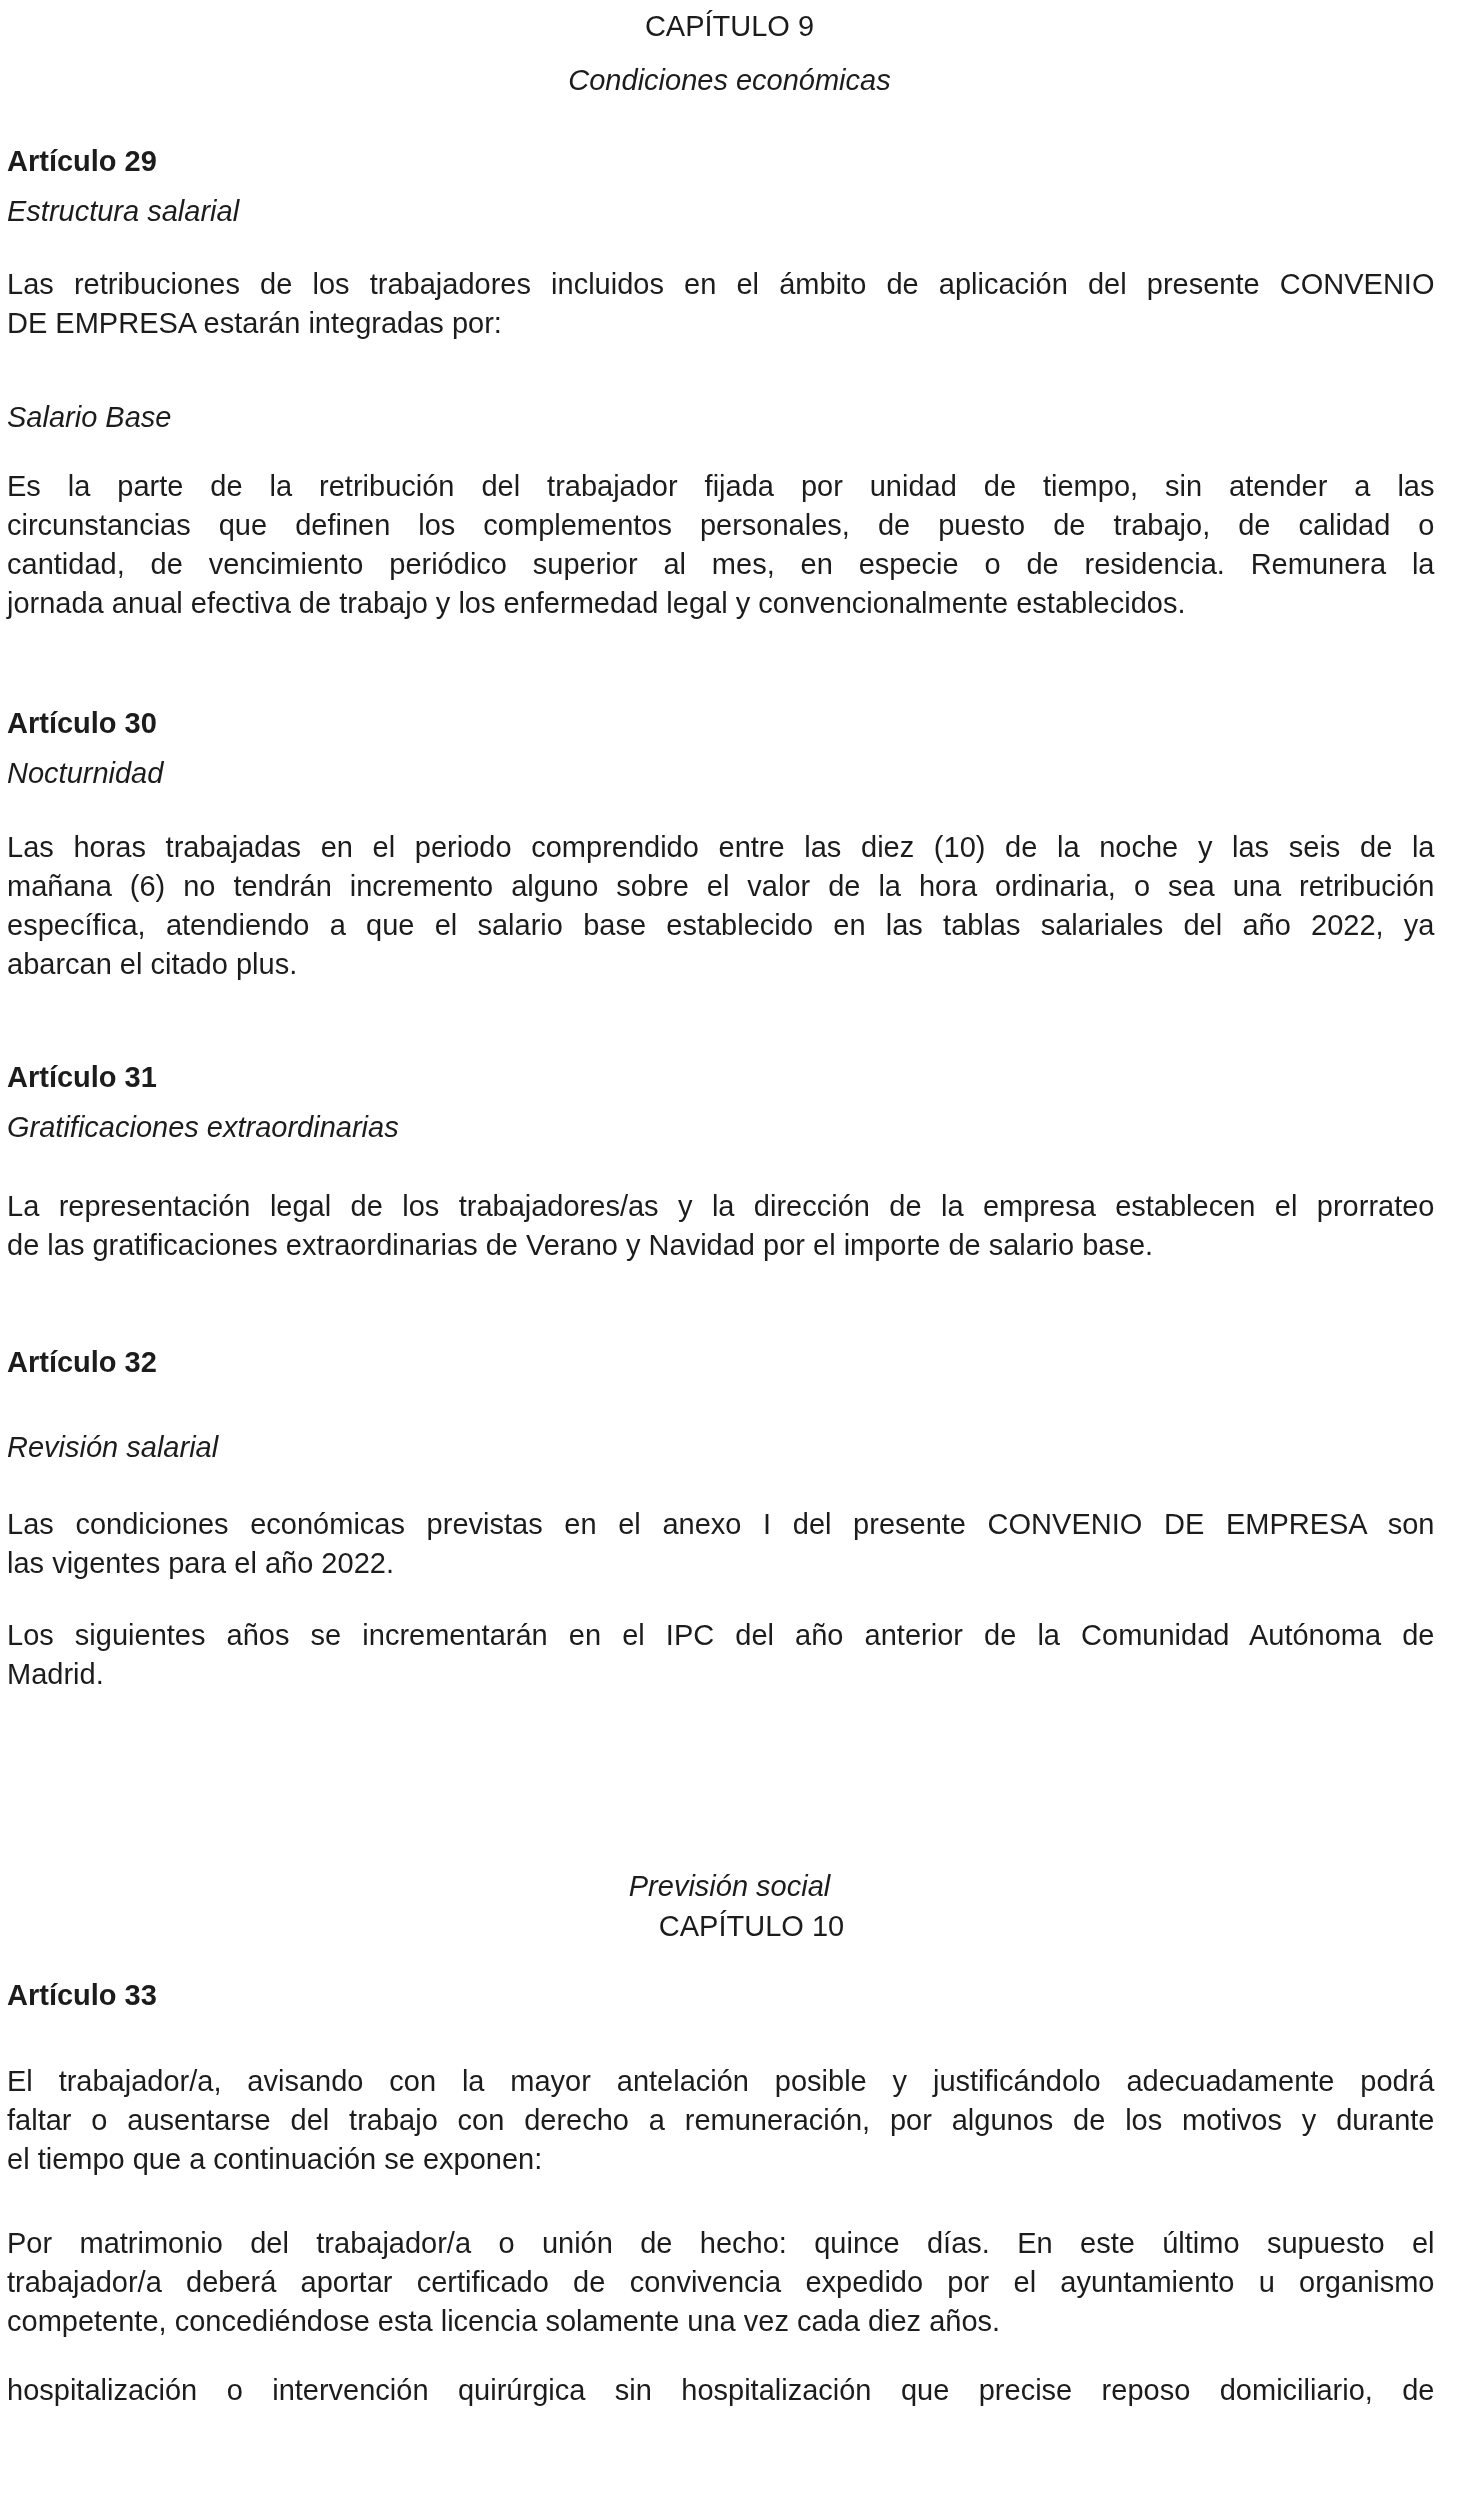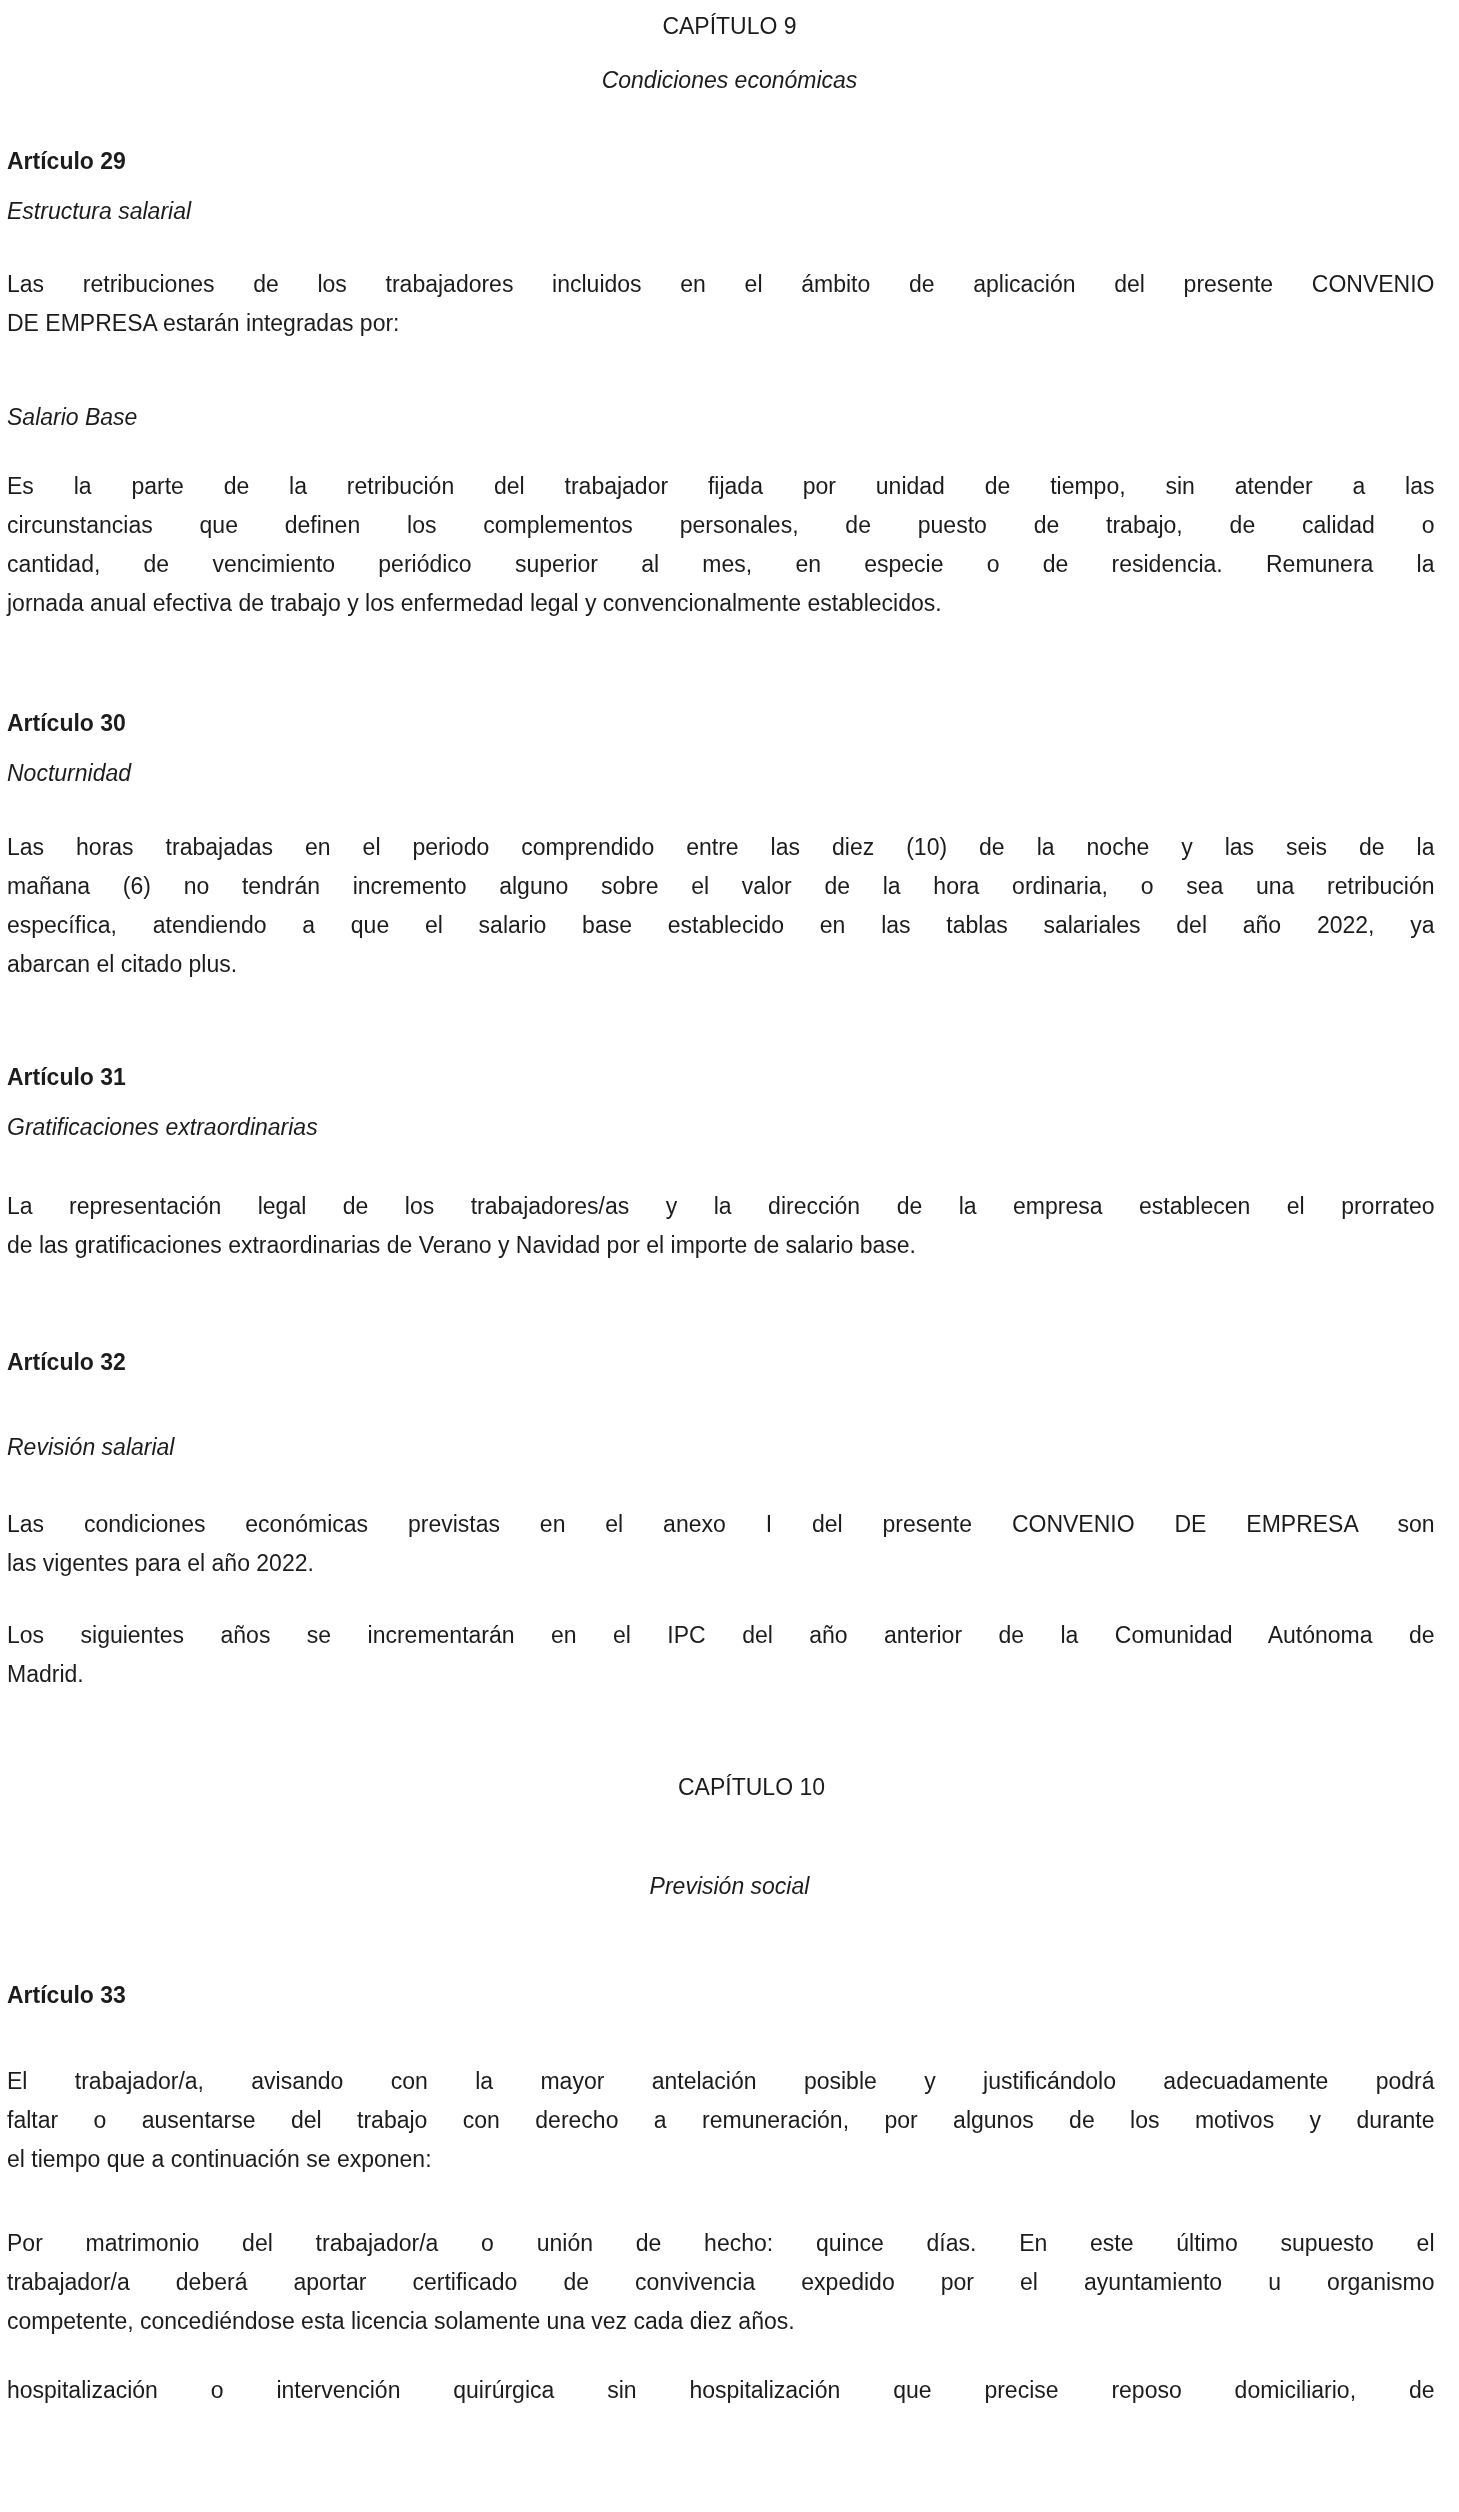--- a/index.html
+++ b/index.html
@@ -7,21 +7,21 @@
     padding: 0;
     background: #ffffff;
   }
   .page {
     position: relative;
     width: 1459px;
     height: 2512px;
     background: #ffffff;
     overflow: hidden;
     font-family: "Liberation Sans", sans-serif;
-    font-size: 23px;
+    font-size: 29px;
     line-height: 39px;
     color: #1c1c1c;
   }
   .block {
     position: absolute;
     left: 7px;
     right: 24.5px;
   }
   .chapter-heading,
   .chapter-subtitle {
@@ -83,21 +83,21 @@
     <div class="block article-heading" style="top: 1343px;">Artículo 32</div>
     <div class="block article-subtitle" style="top: 1428px;">Revisión salarial</div>
     <div class="block paragraph" style="top: 1505px;">
       <div class="line">Las condiciones económicas previstas en el anexo I del presente CONVENIO DE EMPRESA son</div>
       <div class="line last">las vigentes para el año 2022.</div>
     </div>
     <div class="block paragraph" style="top: 1616px;">
       <div class="line">Los siguientes años se incrementarán en el IPC del año anterior de la Comunidad Autónoma de</div>
       <div class="line last">Madrid.</div>
     </div>
-    <div class="block chapter-heading" style="top: 1768px; margin-left: 44px;">CAPÍTULO 10</div>
+    <div class="block chapter-heading" style="top: 1907px; margin-left: 44px;">CAPÍTULO 10</div>
     <div class="block chapter-subtitle" style="top: 1867px;">Previsión social</div>
     <div class="block article-heading" style="top: 1944px; margin-top: 32px;">Artículo 33</div>
     <div class="block paragraph" style="top: 2062px;">
       <div class="line">El trabajador/a, avisando con la mayor antelación posible y justificándolo adecuadamente podrá</div>
       <div class="line">faltar o ausentarse del trabajo con derecho a remuneración, por algunos de los motivos y durante</div>
       <div class="line last">el tiempo que a continuación se exponen:</div>
     </div>
     <div class="block paragraph" style="top: 2224px;">
       <div class="line">Por matrimonio del trabajador/a o unión de hecho: quince días. En este último supuesto el</div>
       <div class="line">trabajador/a deberá aportar certificado de convivencia expedido por el ayuntamiento u organismo</div>

